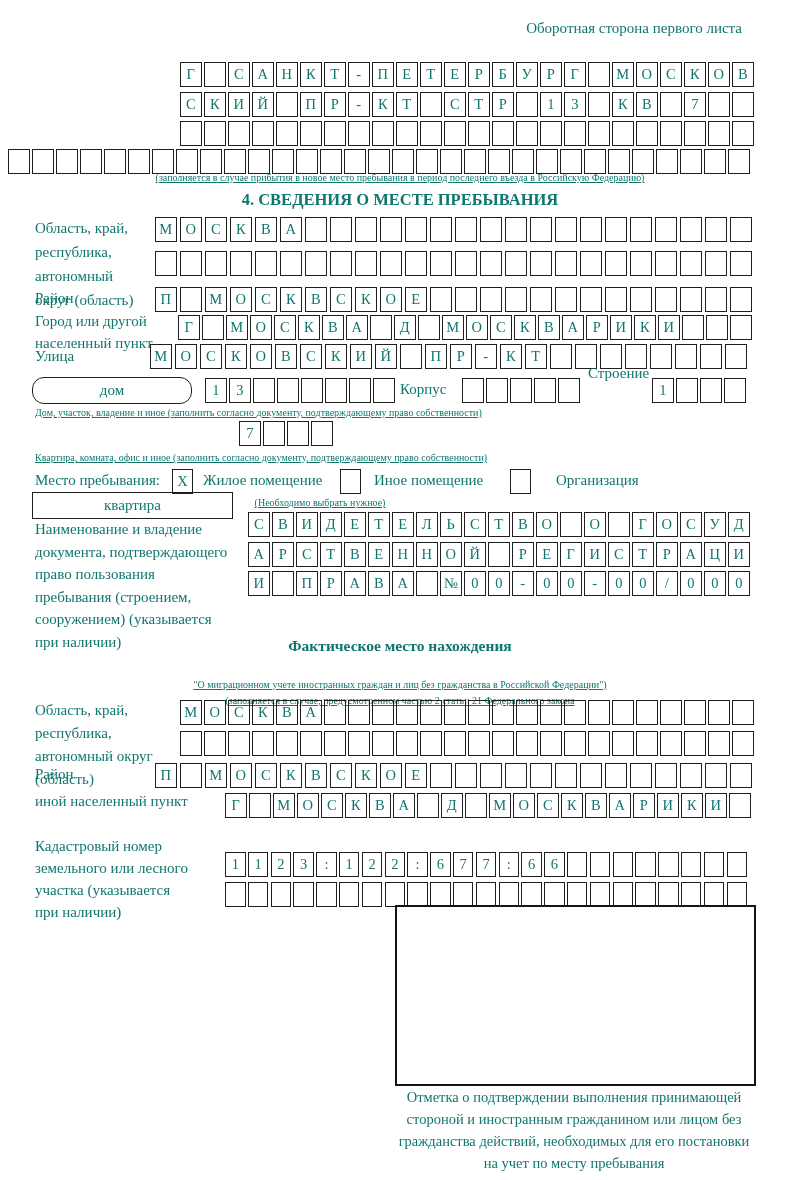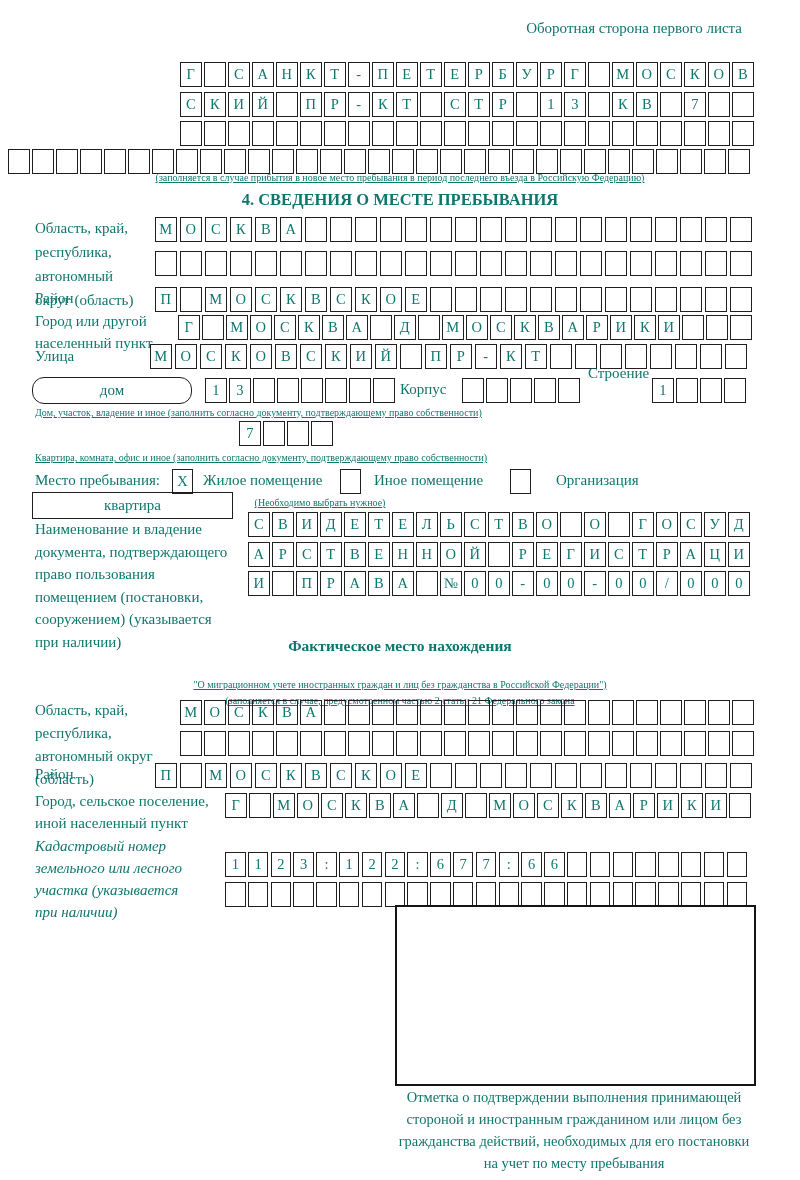--- a/index.html
+++ b/index.html
@@ -337,21 +337,21 @@
   <div class="cb" style="left:340px;top:469px;"></div>
   <div class="lbl" style="left:374px;top:472px;">Иное помещение</div>
   <div class="cb" style="left:510px;top:469px;"></div>
   <div class="lbl" style="left:556px;top:472px;">Организация</div>
   <div class="note" style="left:200px;top:497px;width:240px;text-align:center;">(Необходимо выбрать нужное)</div>
 
   <div class="lblblock" style="left:35px;top:518px;line-height:22.5px;">
       <div>Наименование и владение</div>
       <div>документа, подтверждающего</div>
       <div>право пользования</div>
-      <div>помещением (постановки,</div>
+      <div>пребывания (строением,</div>
       <div>сооружением) (указывается</div>
       <div>при наличии)</div>
     </div>
   <div class="crow" style="left:248px;top:512px;">
       <span class="cell">С</span>
       <span class="cell">В</span>
       <span class="cell">И</span>
       <span class="cell">Д</span>
       <span class="cell">Е</span>
       <span class="cell">Т</span>
@@ -503,21 +503,20 @@
       <span class="cell"></span>
       <span class="cell"></span>
       <span class="cell"></span>
       <span class="cell"></span>
       <span class="cell"></span>
       <span class="cell"></span>
       <span class="cell"></span>
     </div>
 
   <div class="lblblock" style="left:35px;top:790px;line-height:22px;">
-      <div>Город, сельское поселение,</div>
       <div>иной населенный пункт</div>
     </div>
   <div class="crow" style="left:225px;top:793px;">
       <span class="cell">Г</span>
       <span class="cell"></span>
       <span class="cell">М</span>
       <span class="cell">О</span>
       <span class="cell">С</span>
       <span class="cell">К</span>
       <span class="cell">В</span>
@@ -531,21 +530,21 @@
       <span class="cell">К</span>
       <span class="cell">В</span>
       <span class="cell">А</span>
       <span class="cell">Р</span>
       <span class="cell">И</span>
       <span class="cell">К</span>
       <span class="cell">И</span>
       <span class="cell"></span>
     </div>
 
-  <div class="lblblock" style="left:35px;top:835px;line-height:22px;font-style:italic;">
+  <div class="lblblock" style="left:35px;top:835px;line-height:22px;">
       <div>Кадастровый номер</div>
       <div>земельного или лесного</div>
       <div>участка (указывается</div>
       <div>при наличии)</div>
     </div>
   <div class="crow g23" style="left:225px;top:852px;">
       <span class="cell">1</span>
       <span class="cell">1</span>
       <span class="cell">2</span>
       <span class="cell">3</span>

